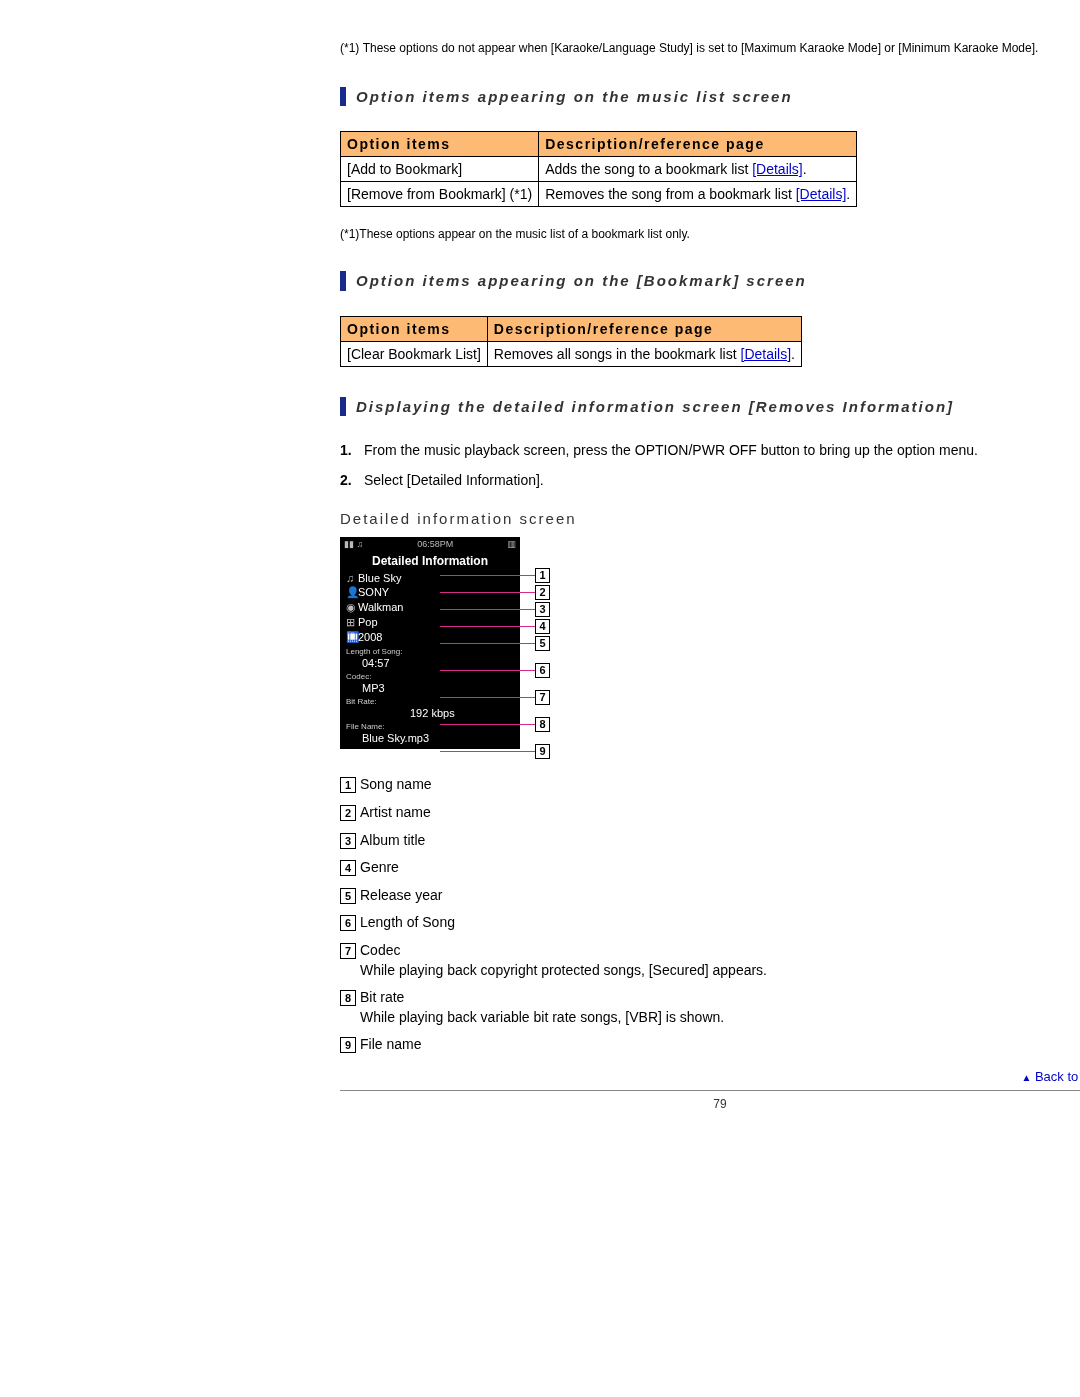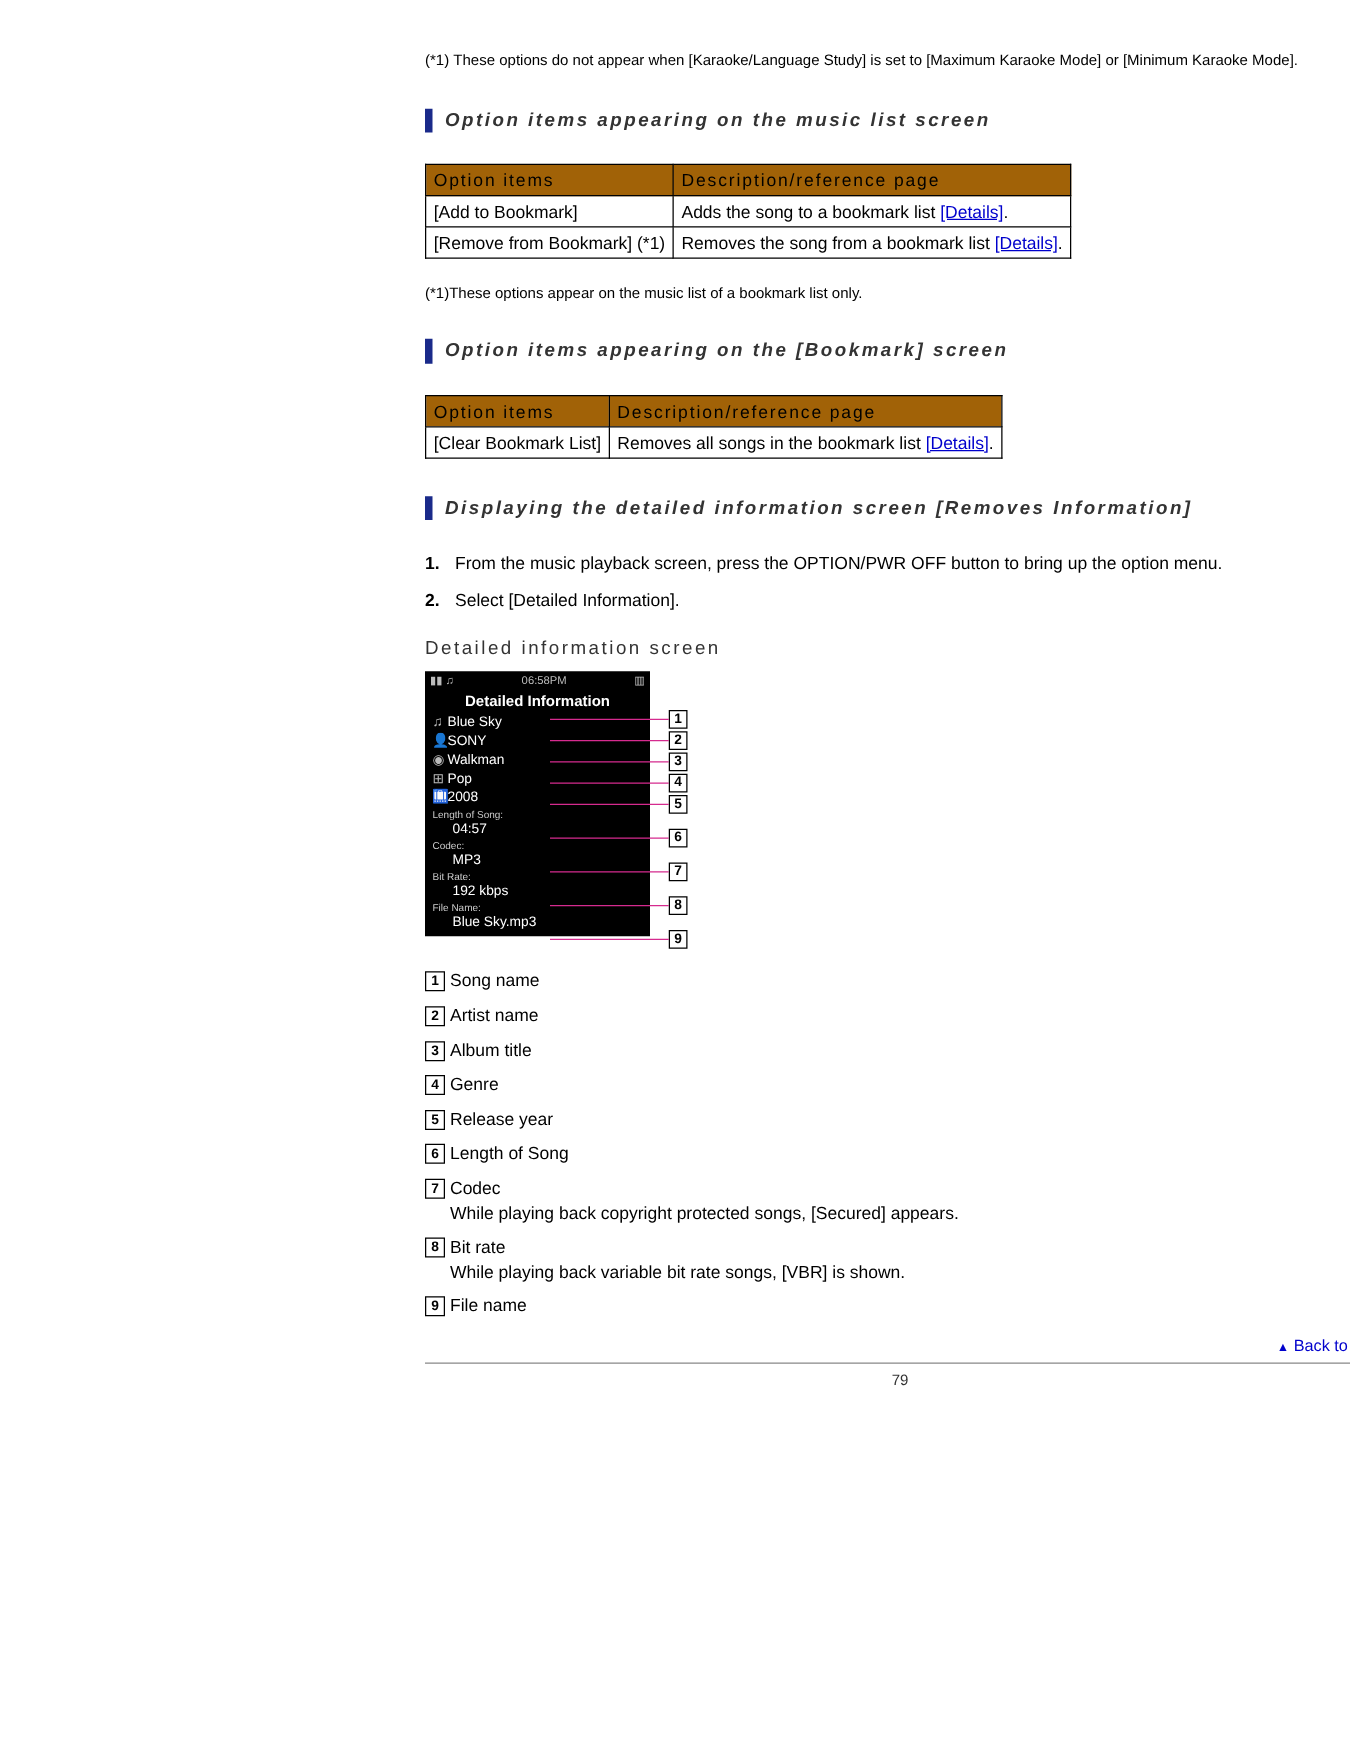--- a/index.html
+++ b/index.html
@@ -50,22 +50,22 @@
     margin-bottom: 20px;
   }
   table.option-table th, table.option-table td {
     border: 1px solid #000;
     padding: 4px 6px;
     font-size: 14px;
     text-align: left;
     vertical-align: top;
   }
   table.option-table th {
-    background: #a16207;
-    font-weight: normal;
+    background: #fdba74;
+    font-weight: bold;
     letter-spacing: 1.5px;
   }
   a.details-link {
     color: #0000cc;
     text-decoration: underline;
   }
   .table-footnote {
     font-size: 12px;
     margin-bottom: 30px;
   }
@@ -272,21 +272,21 @@
             <div class="info-row"><span class="icon">♫</span><span>Blue Sky</span></div>
             <div class="info-row"><span class="icon">👤</span><span>SONY</span></div>
             <div class="info-row"><span class="icon">◉</span><span>Walkman</span></div>
             <div class="info-row"><span class="icon">⊞</span><span>Pop</span></div>
             <div class="info-row"><span class="icon">🛄</span><span>2008</span></div>
             <div class="info-row small-label">Length of Song:</div>
             <div class="info-row" style="padding-left: 22px;"><span>04:57</span></div>
             <div class="info-row small-label">Codec:</div>
             <div class="info-row" style="padding-left: 22px;"><span>MP3</span></div>
             <div class="info-row small-label">Bit Rate:</div>
-            <div class="info-row" style="padding-left: 22px;"><span>192 kbps</span></div>
+            <div class="info-row" style="padding-left: 22px; margin-left: 48px;"><span>192 kbps</span></div>
             <div class="info-row small-label">File Name:</div>
             <div class="info-row" style="padding-left: 22px;"><span>Blue Sky.mp3</span></div>
           </div>
       </div>
       <div id="callouts">
           <div class="callout-line" style="top: 38px; width: 95px;"></div>
           <div class="callout-label" style="left: 195px; top: 31px;">1</div>
           <div class="callout-line" style="top: 55px; width: 95px;"></div>
           <div class="callout-label" style="left: 195px; top: 48px;">2</div>
           <div class="callout-line" style="top: 72px; width: 95px;"></div>

